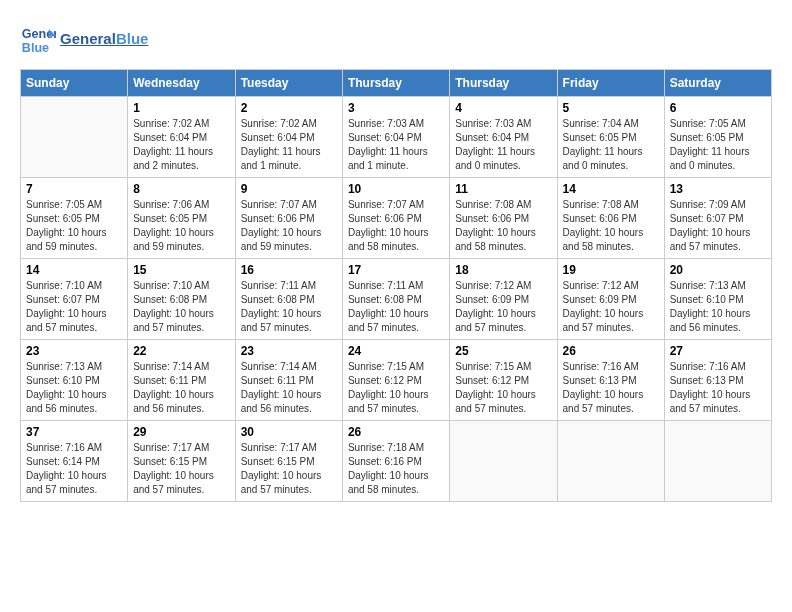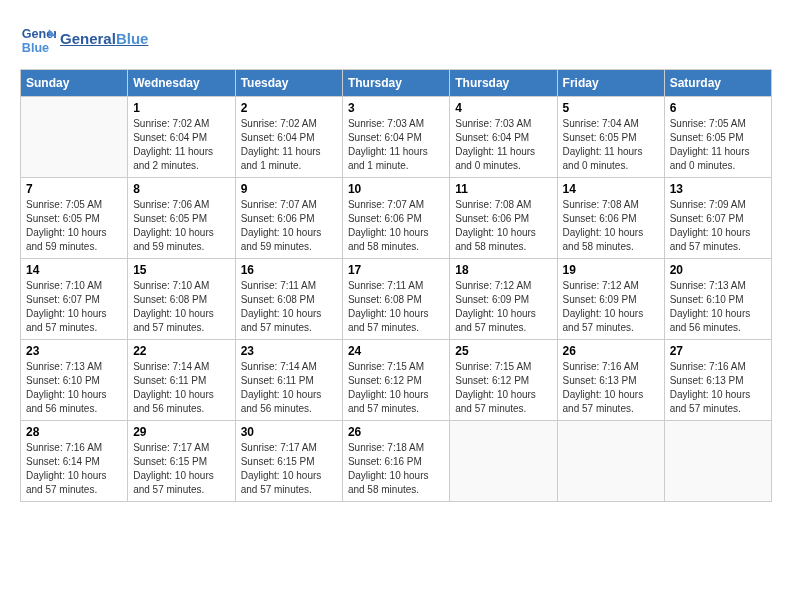--- a/index.html
+++ b/index.html
@@ -222,21 +222,21 @@
           <span class="day-num">26</span>
           <div class="day-info">Sunrise: 7:16 AM<br>Sunset: 6:13 PM<br>Daylight: 10 hours<br>and 57 minutes.</div>
         </td>
         <td>
           <span class="day-num">27</span>
           <div class="day-info">Sunrise: 7:16 AM<br>Sunset: 6:13 PM<br>Daylight: 10 hours<br>and 57 minutes.</div>
         </td>
       </tr>
       <tr>
         <td>
-          <span class="day-num">28</span>
+          <span class="day-num">37</span>
           <div class="day-info">Sunrise: 7:16 AM<br>Sunset: 6:14 PM<br>Daylight: 10 hours<br>and 57 minutes.</div>
         </td>
         <td>
           <span class="day-num">29</span>
           <div class="day-info">Sunrise: 7:17 AM<br>Sunset: 6:15 PM<br>Daylight: 10 hours<br>and 57 minutes.</div>
         </td>
         <td>
           <span class="day-num">30</span>
           <div class="day-info">Sunrise: 7:17 AM<br>Sunset: 6:15 PM<br>Daylight: 10 hours<br>and 57 minutes.</div>
         </td>

